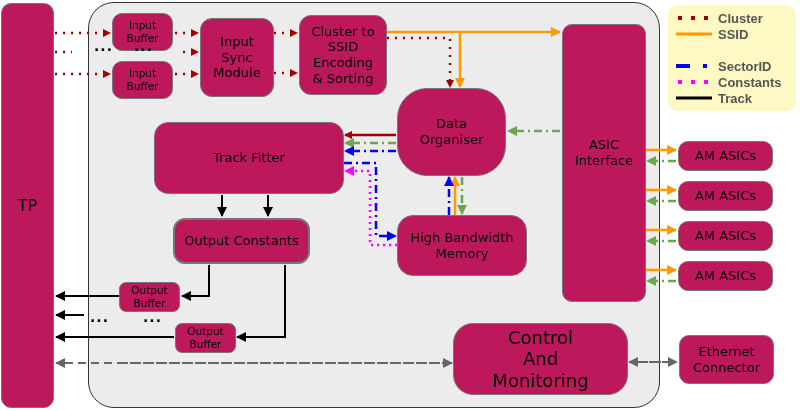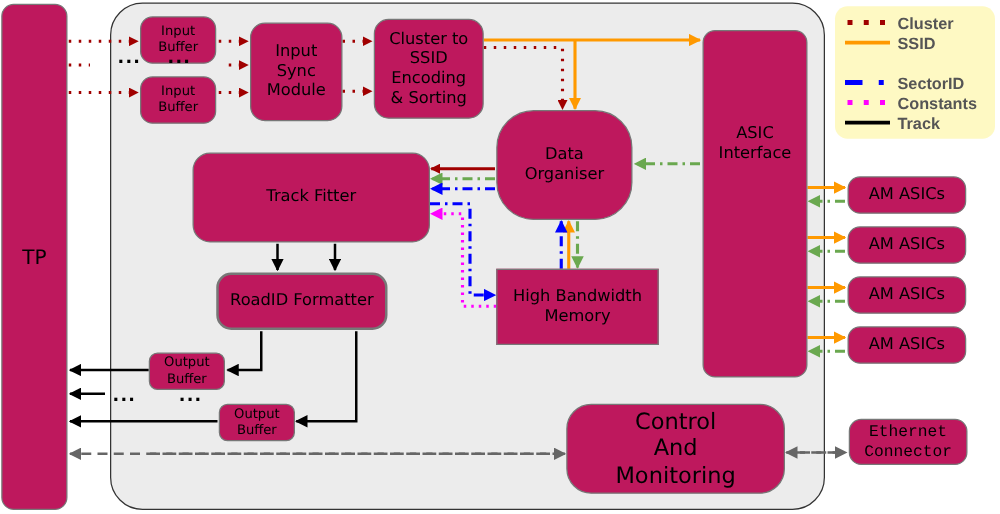--- a/index.html
+++ b/index.html
@@ -150,38 +150,38 @@
 <div class="box" style="left:200px;top:18px;width:74px;height:79px;font-size:13px;border-radius:12px;">Input
 Sync
 Module</div>
 <div class="box" style="left:299px;top:15px;width:88px;height:80px;font-size:13px;border-radius:12px;">Cluster to
 SSID
 Encoding
 &amp; Sorting</div>
 <div class="box" style="left:397px;top:88px;width:109px;height:88px;font-size:13px;border-radius:30px;">Data
 Organiser</div>
 <div class="box" style="left:154px;top:122px;width:190px;height:72px;font-size:13px;border-radius:14px;">Track Fitter</div>
-<div class="box" style="left:173px;top:218px;width:137px;height:46px;font-size:13px;border:2px solid #777;border-radius:12px;">RoadID Formatter</div>
-<div class="box" style="left:397px;top:215px;width:130px;height:61px;font-size:13px;border-radius:0;">High Bandwidth
+<div class="box" style="left:173px;top:218px;width:137px;height:46px;font-size:13px;border:2px solid #777;border-radius:12px;">Output Constants</div>
+<div class="box" style="left:397px;top:215px;width:130px;height:61px;font-size:13px;border-radius:16px;">High Bandwidth
 Memory</div>
-<div class="box" style="left:562px;top:24px;width:84px;height:278px;font-size:13px;align-items:flex-start;padding-top:74px;">ASIC
+<div class="box" style="left:562px;top:24px;width:84px;height:278px;font-size:13px;align-items:flex-start;padding-top:112px;">ASIC
 Interface</div>
 
 <div class="box" style="left:678px;top:141px;width:95px;height:30px;font-size:13px;">AM ASICs</div>
 <div class="box" style="left:678px;top:181px;width:95px;height:30px;font-size:13px;">AM ASICs</div>
 <div class="box" style="left:678px;top:221px;width:95px;height:30px;font-size:13px;">AM ASICs</div>
 <div class="box" style="left:678px;top:261px;width:95px;height:30px;font-size:13px;">AM ASICs</div>
 
 <div class="box" style="left:119px;top:282px;width:61px;height:30px;font-size:10.5px;border-radius:7px;">Output
 Buffer</div>
 <div class="box" style="left:175px;top:323px;width:61px;height:30px;font-size:10.5px;border-radius:7px;">Output
 Buffer</div>
 
 <div class="box" style="left:453px;top:323px;width:175px;height:72px;font-size:18px;border-radius:20px;">Control
 And
 Monitoring</div>
-<div class="box" style="left:679px;top:335px;width:95px;height:37px;font-size:13px;font-family:Liberation Mono, monospace;">Ethernet
+<div class="box" style="left:679px;top:335px;width:95px;height:49px;font-size:13px;">Ethernet
 Connector</div>
 
 <div class="dots" style="left:94px;top:38px;">...</div>
 <div class="dots" style="left:134px;top:38px;">...</div>
 <div class="dots" style="left:90px;top:309px;">...</div>
 <div class="dots" style="left:143px;top:309px;">...</div>
 
 </body></html>

